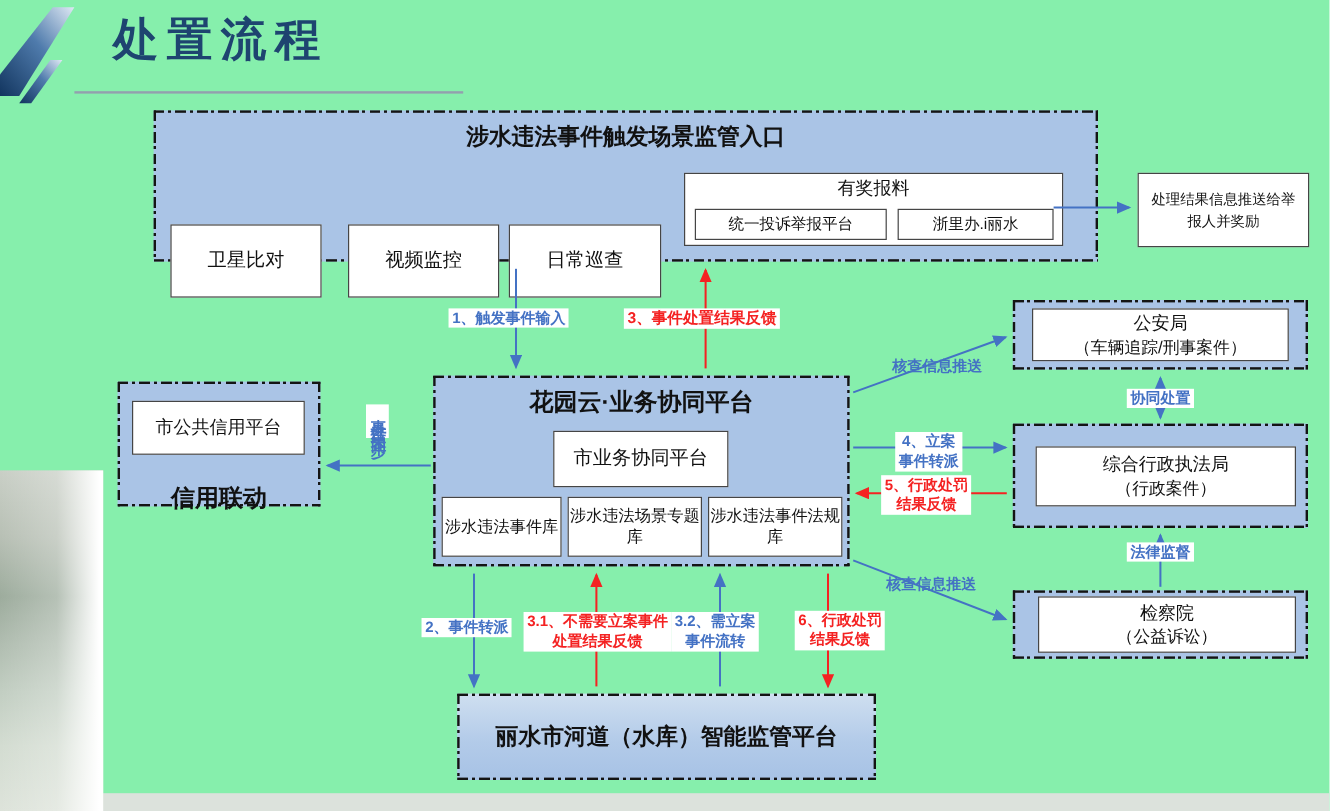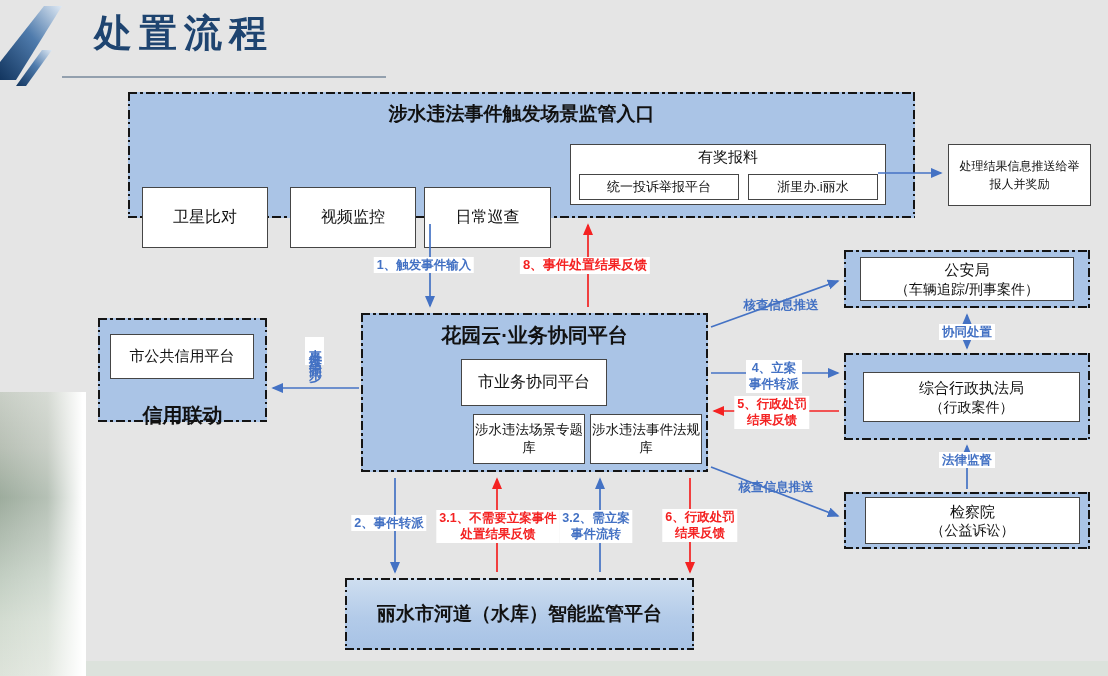--- a/index.html
+++ b/index.html
@@ -1,16 +1,16 @@
 <!DOCTYPE html>
 <html><head>
 <meta charset="utf-8">
 <style>
   html,body{margin:0;padding:0;background:#fff;}
-  .slide{position:relative;width:1108px;height:676px;background:#e5e5e5;overflow:hidden;
+  .slide{position:relative;width:1108px;height:676px;background:#86efac;overflow:hidden;
          font-family:"Liberation Sans","DejaVu Sans",sans-serif;color:#111;}
 
   
   .logo{position:absolute;left:0;top:0;z-index:2;}
   .title{position:absolute;left:94px;top:8px;z-index:2;font-family:"Liberation Serif","DejaVu Serif",serif;
          font-weight:bold;font-size:38px;letter-spacing:7px;color:#1e4470;}
   .title-rule{position:absolute;left:62px;top:76px;width:324px;height:2px;background:#93a0ae;z-index:1;}
 
   
   .photo{position:absolute;left:0;top:392px;width:86px;height:284px;z-index:1;
@@ -68,21 +68,21 @@
   .police{left:844px;top:250px;width:246px;height:58px;}
   .police .inner{left:16px;top:7px;width:214px;height:44px;}
   .enforce{left:844px;top:353px;width:246px;height:87px;}
   .enforce .inner{left:19px;top:19px;width:217px;height:50px;}
   .procur{left:844px;top:492px;width:246px;height:57px;}
   .procur .inner{left:21px;top:5px;width:215px;height:47px;}
   .ag-name{font-size:15px;line-height:1.3;}
   .ag-detail{font-size:14px;line-height:1.3;}
 
   
-  .bottomp{left:345px;top:578px;width:349px;height:72px;display:flex;align-items:center;justify-content:center;
+  .bottomp{left:381px;top:578px;width:349px;height:72px;display:flex;align-items:center;justify-content:center;
     font-size:19px;font-weight:bold;
     background-color:transparent;
     background-image:
       repeating-linear-gradient(90deg,#141414 0 9px,transparent 9px 12px,#141414 12px 14.5px,transparent 14.5px 18px),
       repeating-linear-gradient(90deg,#141414 0 9px,transparent 9px 12px,#141414 12px 14.5px,transparent 14.5px 18px),
       repeating-linear-gradient(180deg,#141414 0 9px,transparent 9px 12px,#141414 12px 14.5px,transparent 14.5px 18px),
       repeating-linear-gradient(180deg,#141414 0 9px,transparent 9px 12px,#141414 12px 14.5px,transparent 14.5px 18px),
       linear-gradient(180deg,#cfdff0 0%,#b3cbe9 55%,#a7c2e5 100%);
     background-size:100% 2.3px,100% 2.3px,2.3px 100%,2.3px 100%,100% 100%;
     background-position:left top,left bottom,left top,right top,left top;
@@ -145,20 +145,21 @@
       <div class="wb sub s2">浙里办.i丽水</div>
     </div>
     <div class="wb item i3">日常巡查</div>
   </div>
 
   <div class="wb reward-result">处理结果信息推送给举报人并奖励</div>
 
   <div class="dd central">
     <div class="central-title">花园云·业务协同平台</div>
     <div class="wb cplat">市业务协同平台</div>
+    <div class="wb db db1">涉水违法事件库</div>
     <div class="wb db db2">涉水违法场景专题库</div>
     <div class="wb db db3">涉水违法事件法规库</div>
   </div>
 
   <div class="dd credit">
     <div class="wb cred-plat">市公共信用平台</div>
     <div class="cred-label">信用联动</div>
   </div>
 
   <div class="dd agency police">
@@ -203,21 +204,21 @@
       <line x1="711" y1="467" x2="838" y2="516" stroke="#4472c4" marker-end="url(#mb)"></line>
       <line x1="359" y1="388" x2="273" y2="388" stroke="#4472c4" marker-end="url(#mb)"></line>
       <line x1="395" y1="478" x2="395" y2="572" stroke="#4472c4" marker-end="url(#mb)"></line>
       <line x1="497" y1="572" x2="497" y2="479" stroke="#f42222" marker-end="url(#mr)"></line>
       <line x1="600" y1="572" x2="600" y2="479" stroke="#4472c4" marker-end="url(#mb)"></line>
       <line x1="690" y1="478" x2="690" y2="572" stroke="#f42222" marker-end="url(#mr)"></line>
     </g>
   </svg>
 
   <div class="flow blue wbg f-trigger">1、触发事件输入</div>
-  <div class="flow red wbg f-resultfb">8、事件处置结果反馈</div>
+  <div class="flow red wbg f-resultfb">3、事件处置结果反馈</div>
   <div class="flow blue f-verify1">核查信息推送</div>
   <div class="flow blue wbg f-collab">协同处置</div>
   <div class="flow blue wbg f-casedisp">4、立案
 事件转派</div>
   <div class="flow red wbg f-penaltyfb">5、行政处罚
 结果反馈</div>
   <div class="flow blue wbg f-legal">法律监督</div>
   <div class="flow blue f-verify2">核查信息推送</div>
   <div class="flow blue wbg vert f-sync">事件结果同步</div>
   <div class="flow blue wbg f-transfer">2、事件转派</div>

